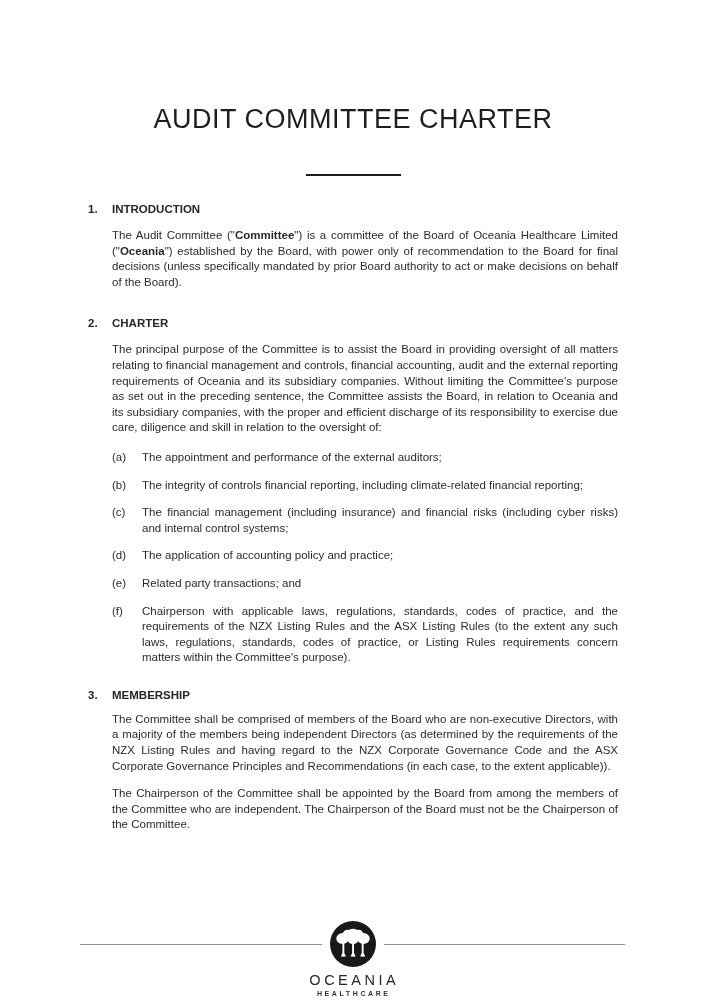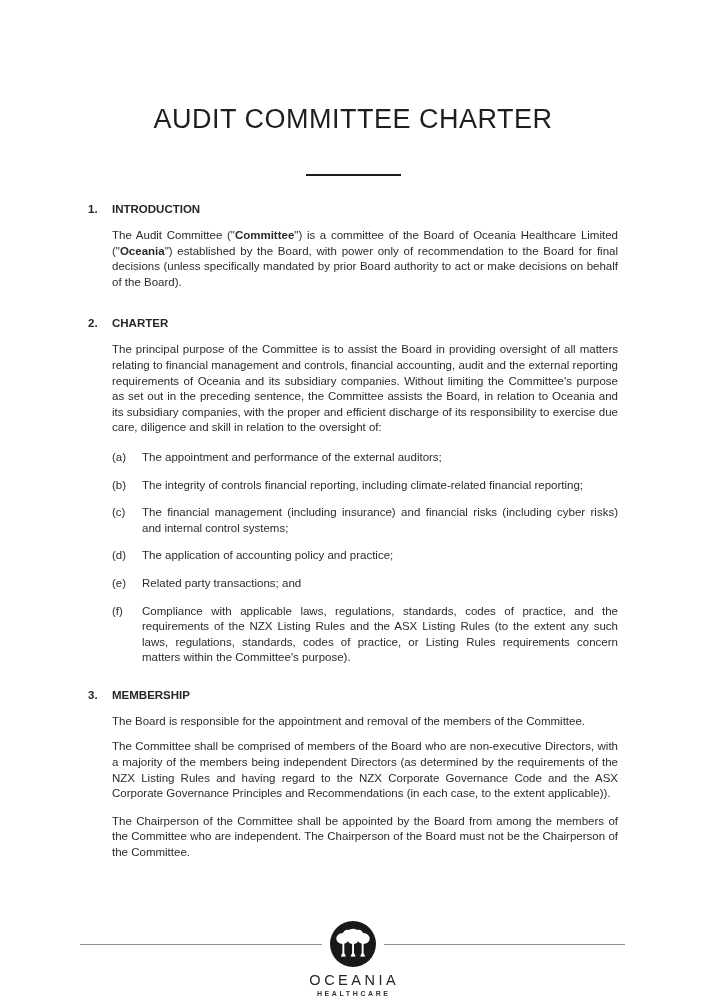--- a/index.html
+++ b/index.html
@@ -108,30 +108,29 @@
       <div class="list-item">
         <span class="li-label">(d)</span>
         <span class="li-text">The application of accounting policy and practice;</span>
       </div>
       <div class="list-item">
         <span class="li-label">(e)</span>
         <span class="li-text">Related party transactions; and</span>
       </div>
       <div class="list-item">
         <span class="li-label">(f)</span>
-        <span class="li-text">Compliance with applicable laws, regulations, standards, codes of practice, and the requirements of the NZX Listing Rules and the ASX Listing Rules (to the extent any such laws, regulations, standards, codes of practice, or Listing Rules requirements concern matters within the Committee's purpose).</span>
+        <span class="li-text">Chairperson with applicable laws, regulations, standards, codes of practice, and the requirements of the NZX Listing Rules and the ASX Listing Rules (to the extent any such laws, regulations, standards, codes of practice, or Listing Rules requirements concern matters within the Committee's purpose).</span>
       </div>
     </section>
 
     <section class="sec-membership">
       <div class="sec-head">
         <span class="sec-num">3.</span>
         <span class="sec-title">MEMBERSHIP</span>
       </div>
-      <p class="body-p">The Board is responsible for the appointment and removal of the members of the Committee.</p>
       <p class="body-p m-p">The Committee shall be comprised of members of the Board who are non-executive Directors, with a majority of the members being independent Directors (as determined by the requirements of the NZX Listing Rules and having regard to the NZX Corporate Governance Code and the ASX Corporate Governance Principles and Recommendations (in each case, to the extent applicable)).</p>
       <p class="body-p m-p tight">The Chairperson of the Committee shall be appointed by the Board from among the members of the Committee who are independent.  The Chairperson of the Board must not be the Chairperson of the Committee.</p>
     </section>
 
   </main>
 
   <footer class="footer">
     <div class="rule-row">
       <div class="rule"></div>
       <div class="logo-circle">

